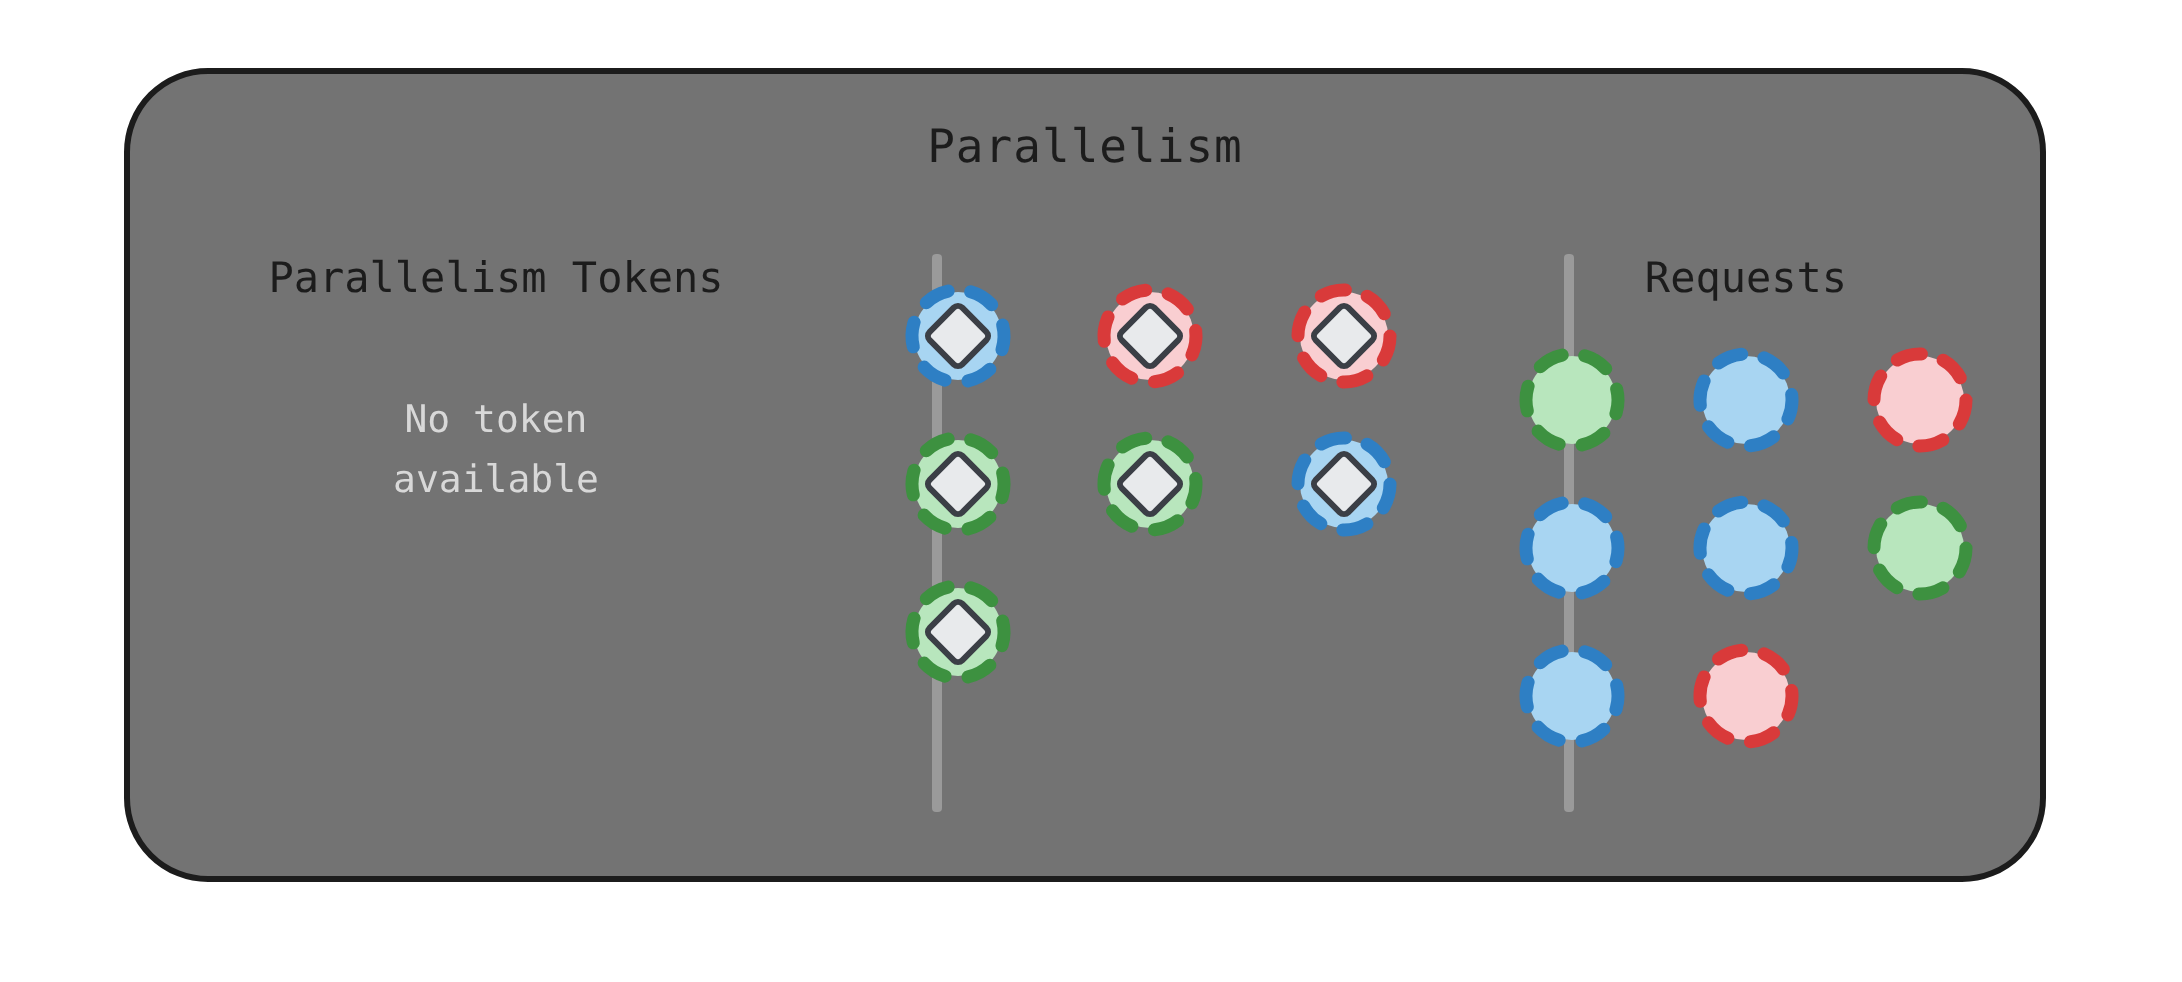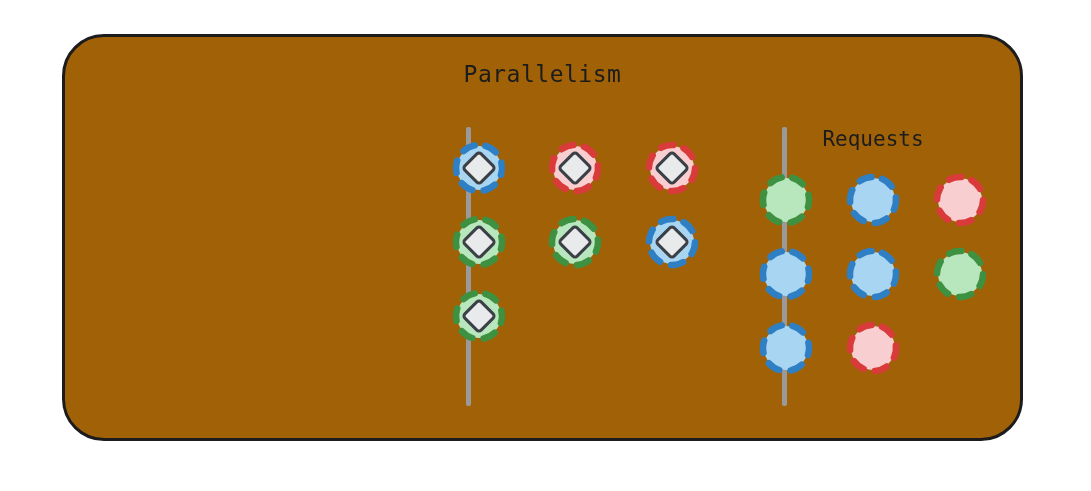--- a/index.html
+++ b/index.html
@@ -22,21 +22,21 @@
 
   
   .panel {
     position: absolute;
     left: 62px;
     top: 34px;
     width: 961px;
     height: 407px;
     border: 3px solid #1c1c1c;
     border-radius: 42px;
-    background: #a16207;
+    background: #737373;
     box-sizing: border-box;
     padding-left: 44px;
   }
 
   .panel-title {
     position: absolute;
     left: 0;
     top: 24px;
     width: 100%;
     text-align: center;
@@ -123,20 +123,25 @@
 
   <div class="panel">
 
     <div class="panel-title">Parallelism</div>
 
     <div class="divider divider-1"></div>
     <div class="divider divider-2"></div>
 
     <div class="columns">
 
+      <div class="column col-tokens">
+        <div class="col-head">Parallelism Tokens</div>
+        <div class="empty-note">No token
+available</div>
+      </div>
 
       <div class="column col-active">
         <div class="node-grid grid-active" id="grid-active">
             <div class="node">
               <svg viewBox="0 0 62 62">
                 <circle cx="31" cy="31" r="22" fill="#a8d5f2"></circle>
                 <circle cx="31" cy="31" r="23" fill="none" stroke="#2e7fc4" stroke-width="6.5" stroke-linecap="round" stroke-dasharray="12.52 11.56" transform="rotate(-74 31 31)"></circle>
                 <rect x="19.5" y="19.5" width="23" height="23" rx="3" fill="#e8eaec" stroke="#3b3f46" stroke-width="3" transform="rotate(45 31 31)"></rect>
               </svg>
             </div>

